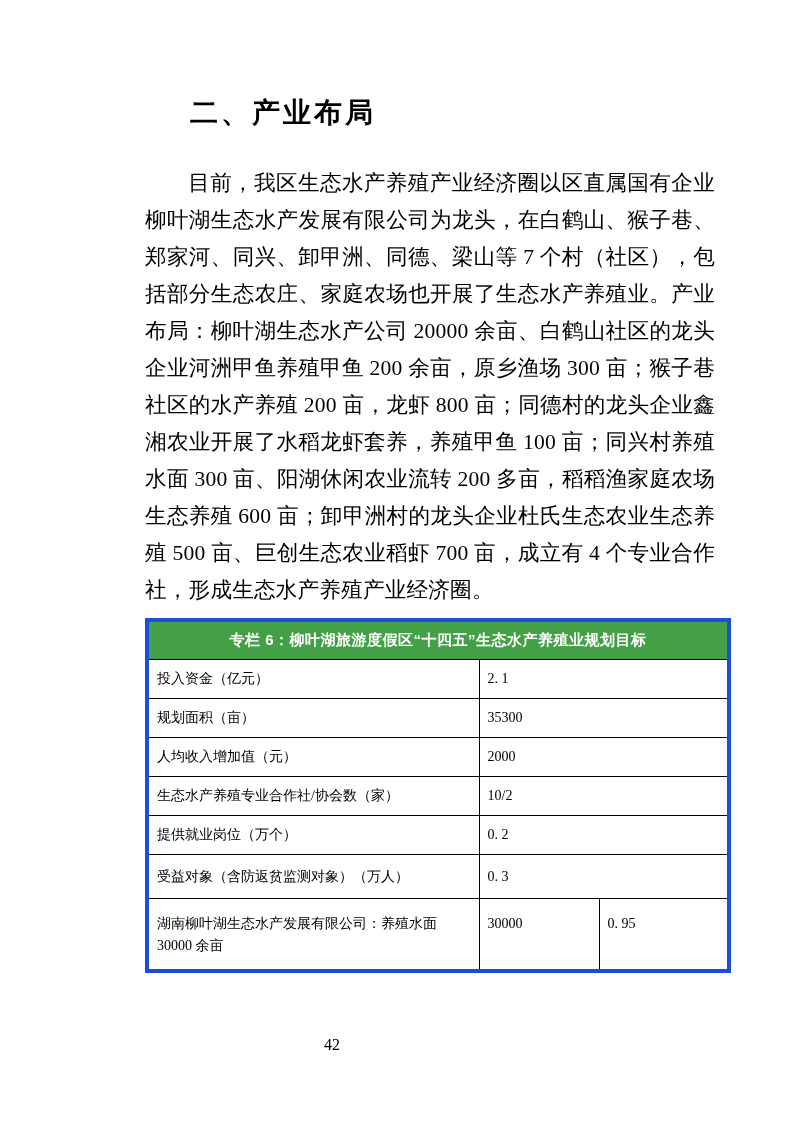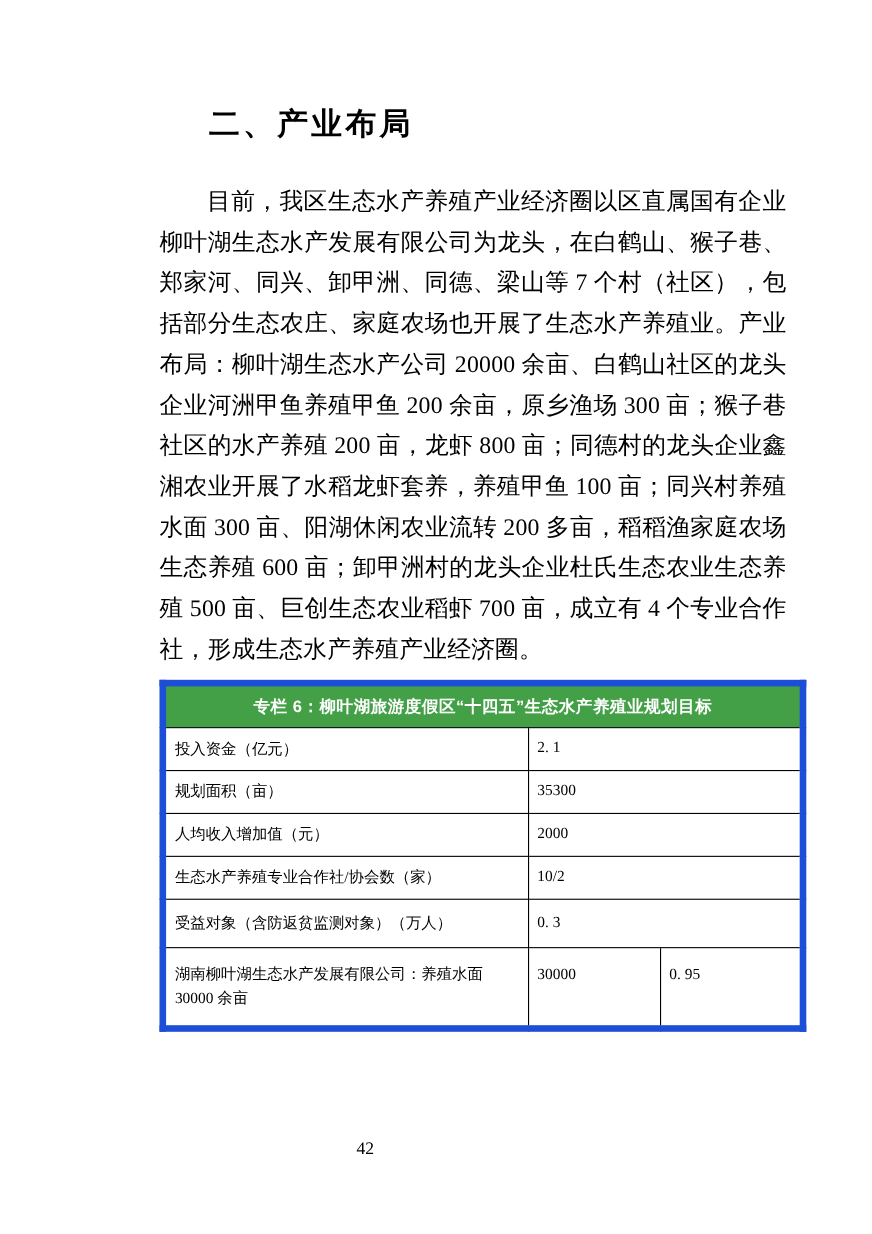--- a/index.html
+++ b/index.html
@@ -34,21 +34,21 @@
     text-justify: inter-ideograph;
     text-indent: 2em;
     letter-spacing: 0.2px;
   }
   table.plan-table {
     border-collapse: collapse;
     table-layout: fixed;
     width: 582px;
     margin-top: 9px;
     font-size: 14px;
-    border: 6px solid #1d4ed8;
+    border: 4px solid #1d4ed8;
   }
   table.plan-table td {
     border: 1px solid #000;
     padding: 0 8px;
     overflow: hidden;
   }
   td.banner {
     background: #43a047;
     border: 1px solid #1e4620;
     color: #ffffff;
@@ -118,20 +118,24 @@
         <td class="valcell" colspan="2">35300</td>
       </tr>
       <tr class="r">
         <td>人均收入增加值（元）</td>
         <td class="valcell" colspan="2">2000</td>
       </tr>
       <tr class="r">
         <td>生态水产养殖专业合作社/协会数（家）</td>
         <td class="valcell" colspan="2">10/2</td>
       </tr>
+      <tr class="r">
+        <td>提供就业岗位（万个）</td>
+        <td class="valcell" colspan="2">0. 2</td>
+      </tr>
       <tr class="r-tall">
         <td>受益对象（含防返贫监测对象）（万人）</td>
         <td class="valcell" colspan="2">0. 3</td>
       </tr>
 
 
       <tr class="r-last">
         <td>湖南柳叶湖生态水产发展有限公司：养殖水面 30000 余亩</td>
         <td class="valcell">30000</td>
         <td class="valcell">0. 95</td>

